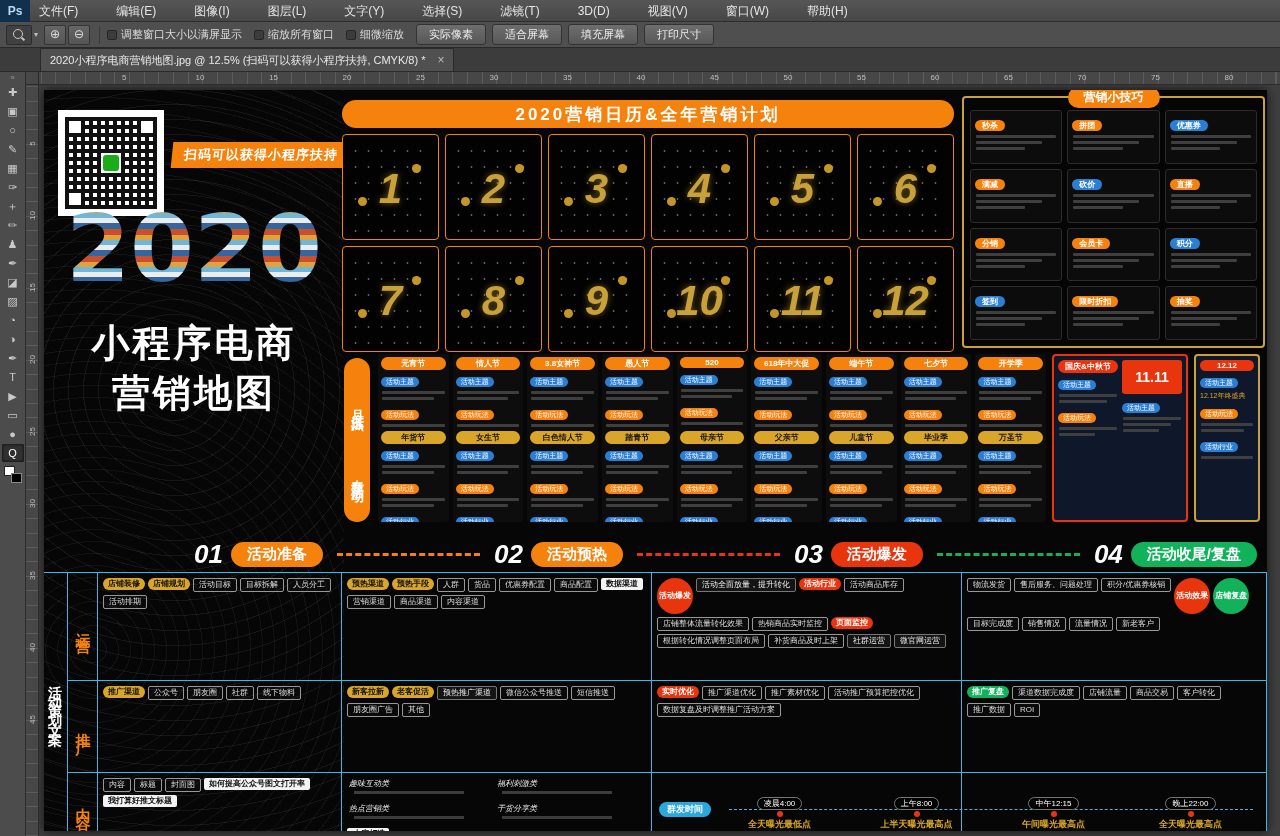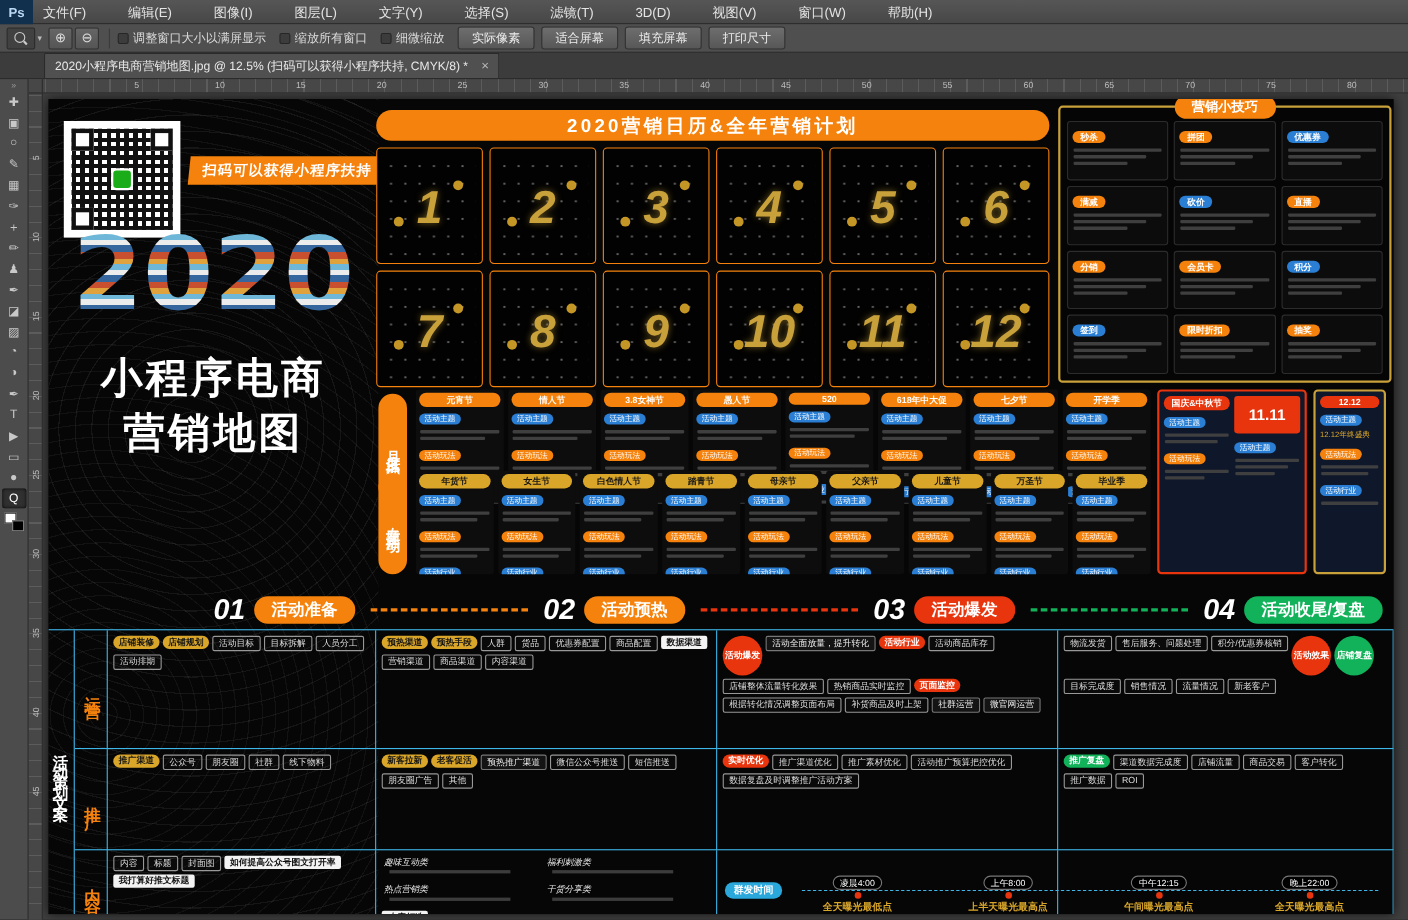--- a/index.html
+++ b/index.html
@@ -352,36 +352,37 @@
       <div class="v-label" id="monthly-label">
           <span>月度活动</span>
         </div>
       <div class="cards-row" id="monthly-cards">
           <div class="card"><div class="card-head orange">元宵节</div><div class="tag blue">活动主题</div><div class="bar"></div><div class="bar w80"></div><div class="tag orange">活动玩法</div><div class="bar"></div><div class="bar w80"></div><div class="tag blue">活动行业</div><div class="bar"></div></div>
           <div class="card"><div class="card-head orange">情人节</div><div class="tag blue">活动主题</div><div class="bar"></div><div class="bar w80"></div><div class="tag orange">活动玩法</div><div class="bar"></div><div class="bar w80"></div><div class="tag blue">活动行业</div><div class="bar"></div></div>
           <div class="card"><div class="card-head orange">3.8女神节</div><div class="tag blue">活动主题</div><div class="bar"></div><div class="bar w80"></div><div class="tag orange">活动玩法</div><div class="bar"></div><div class="bar w80"></div><div class="tag blue">活动行业</div><div class="bar"></div></div>
           <div class="card"><div class="card-head orange">愚人节</div><div class="tag blue">活动主题</div><div class="bar"></div><div class="bar w80"></div><div class="tag orange">活动玩法</div><div class="bar"></div><div class="bar w80"></div><div class="tag blue">活动行业</div><div class="bar"></div></div>
           <div class="card"><div class="card-head orange">520</div><div class="tag blue">活动主题</div><div class="bar"></div><div class="bar w80"></div><div class="tag orange">活动玩法</div><div class="bar"></div><div class="bar w80"></div><div class="tag blue">活动行业</div><div class="bar"></div></div>
           <div class="card"><div class="card-head orange">618年中大促</div><div class="tag blue">活动主题</div><div class="bar"></div><div class="bar w80"></div><div class="tag orange">活动玩法</div><div class="bar"></div><div class="bar w80"></div><div class="tag blue">活动行业</div><div class="bar"></div></div>
+          <div class="card"><div class="card-head orange">端午节</div><div class="tag blue">活动主题</div><div class="bar"></div><div class="bar w80"></div><div class="tag orange">活动玩法</div><div class="bar"></div><div class="bar w80"></div><div class="tag blue">活动行业</div><div class="bar"></div></div>
           <div class="card"><div class="card-head orange">七夕节</div><div class="tag blue">活动主题</div><div class="bar"></div><div class="bar w80"></div><div class="tag orange">活动玩法</div><div class="bar"></div><div class="bar w80"></div><div class="tag blue">活动行业</div><div class="bar"></div></div>
           <div class="card"><div class="card-head orange">开学季</div><div class="tag blue">活动主题</div><div class="bar"></div><div class="bar w80"></div><div class="tag orange">活动玩法</div><div class="bar"></div><div class="bar w80"></div><div class="tag blue">活动行业</div><div class="bar"></div></div>
         </div>
       <div class="v-label" id="topics-label">
           <span>专题活动</span>
         </div>
       <div class="cards-row" id="topic-cards">
           <div class="card"><div class="card-head gold">年货节</div><div class="tag blue">活动主题</div><div class="bar"></div><div class="bar w80"></div><div class="tag orange">活动玩法</div><div class="bar"></div><div class="bar w80"></div><div class="tag blue">活动行业</div></div>
           <div class="card"><div class="card-head gold">女生节</div><div class="tag blue">活动主题</div><div class="bar"></div><div class="bar w80"></div><div class="tag orange">活动玩法</div><div class="bar"></div><div class="bar w80"></div><div class="tag blue">活动行业</div></div>
           <div class="card"><div class="card-head gold">白色情人节</div><div class="tag blue">活动主题</div><div class="bar"></div><div class="bar w80"></div><div class="tag orange">活动玩法</div><div class="bar"></div><div class="bar w80"></div><div class="tag blue">活动行业</div></div>
           <div class="card"><div class="card-head gold">踏青节</div><div class="tag blue">活动主题</div><div class="bar"></div><div class="bar w80"></div><div class="tag orange">活动玩法</div><div class="bar"></div><div class="bar w80"></div><div class="tag blue">活动行业</div></div>
           <div class="card"><div class="card-head gold">母亲节</div><div class="tag blue">活动主题</div><div class="bar"></div><div class="bar w80"></div><div class="tag orange">活动玩法</div><div class="bar"></div><div class="bar w80"></div><div class="tag blue">活动行业</div></div>
           <div class="card"><div class="card-head gold">父亲节</div><div class="tag blue">活动主题</div><div class="bar"></div><div class="bar w80"></div><div class="tag orange">活动玩法</div><div class="bar"></div><div class="bar w80"></div><div class="tag blue">活动行业</div></div>
           <div class="card"><div class="card-head gold">儿童节</div><div class="tag blue">活动主题</div><div class="bar"></div><div class="bar w80"></div><div class="tag orange">活动玩法</div><div class="bar"></div><div class="bar w80"></div><div class="tag blue">活动行业</div></div>
+          <div class="card"><div class="card-head gold">毕业季</div><div class="tag blue">活动主题</div><div class="bar"></div><div class="bar w80"></div><div class="tag orange">活动玩法</div><div class="bar"></div><div class="bar w80"></div><div class="tag blue">活动行业</div></div>
           <div class="card"><div class="card-head gold">万圣节</div><div class="tag blue">活动主题</div><div class="bar"></div><div class="bar w80"></div><div class="tag orange">活动玩法</div><div class="bar"></div><div class="bar w80"></div><div class="tag blue">活动行业</div></div>
-          <div class="card"><div class="card-head gold">毕业季</div><div class="tag blue">活动主题</div><div class="bar"></div><div class="bar w80"></div><div class="tag orange">活动玩法</div><div class="bar"></div><div class="bar w80"></div><div class="tag blue">活动行业</div></div>
         </div>
       <div class="spbox" id="spbox1">
           <div><div class="sp-head">国庆&amp;中秋节</div><div class="tag blue">活动主题</div><div class="bar"></div><div class="bar w80"></div><div class="tag orange">活动玩法</div><div class="bar"></div><div class="bar w60"></div></div>
           <div><div class="sp-big">11.11</div><div class="tag blue">活动主题</div><div class="bar"></div><div class="bar w80"></div><div class="bar w60"></div></div>
         </div>
       <div class="spbox" id="spbox2"><div class="sp-head">12.12</div><div class="tag blue">活动主题</div><div class="sp-note">12.12年终盛典</div><div class="tag orange">活动玩法</div><div class="bar"></div><div class="bar w80"></div><div class="tag blue">活动行业</div><div class="bar"></div></div>
 
       <div id="phases">
           <div class="phase-num">01</div>
           <div class="phase-pill" style="background: rgb(245, 130, 12);">活动准备</div>

